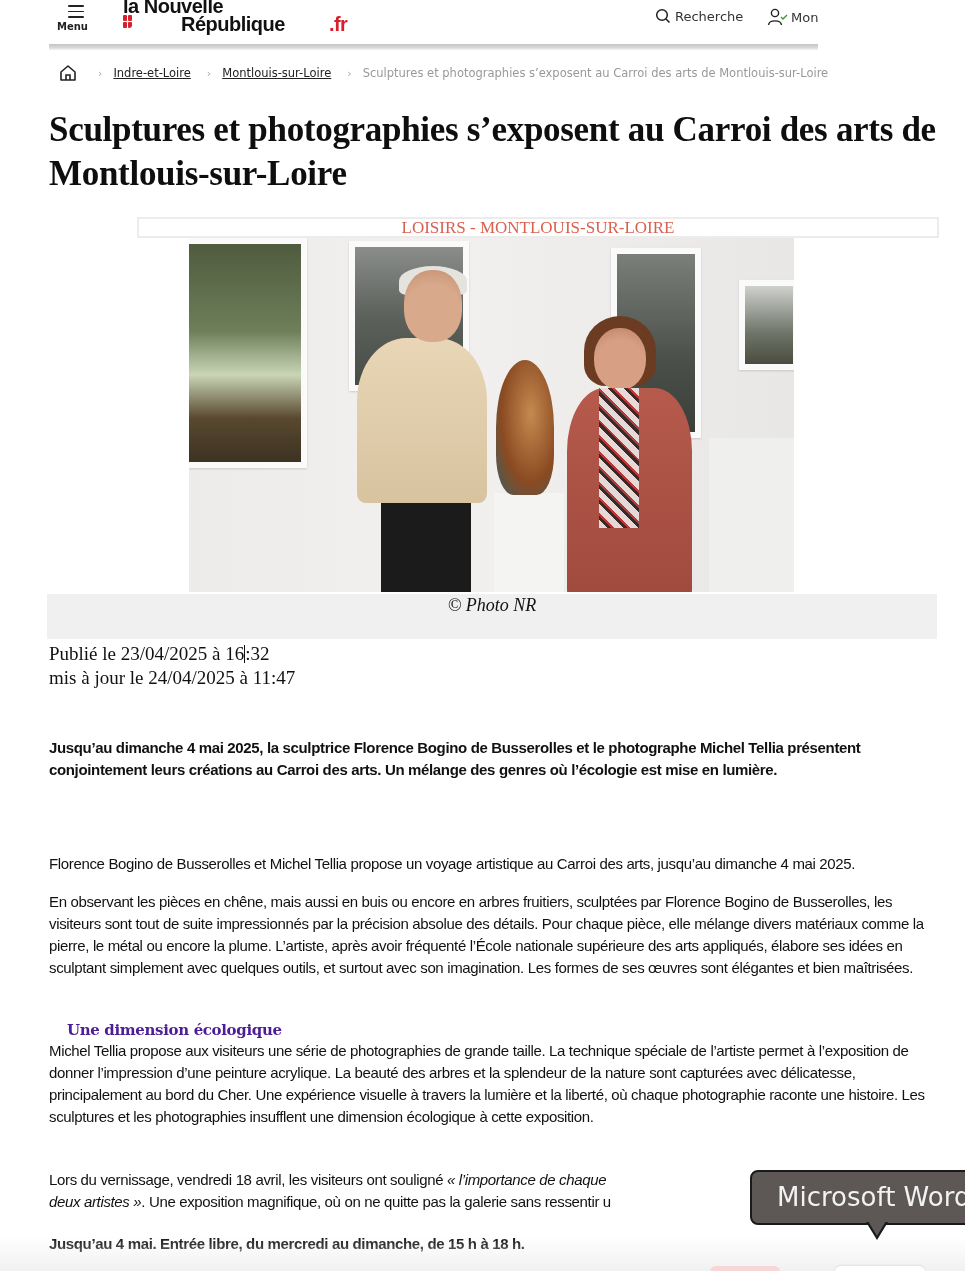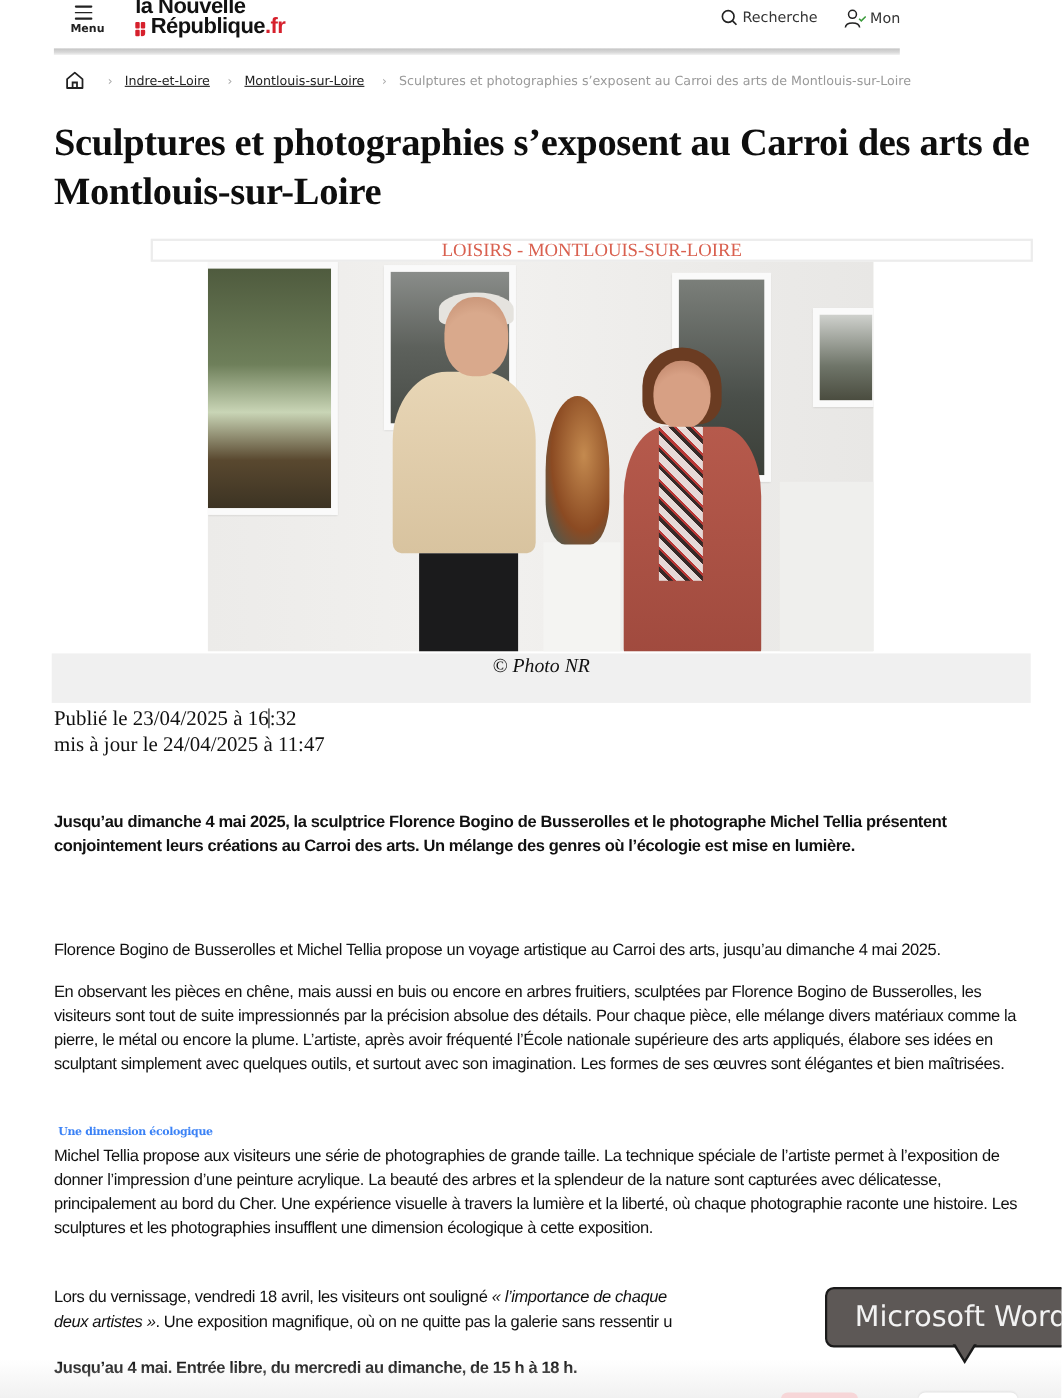--- a/index.html
+++ b/index.html
@@ -3,27 +3,27 @@
   <meta charset="utf-8">
   <style>
     * { box-sizing: border-box; margin: 0; padding: 0; }
     html, body { width: 965px; height: 1271px; overflow: hidden; background: #ffffff; }
     body { position: relative; font-family: "Liberation Serif", serif; color: #111; }
 
     
     .site-header { position: absolute; left: 49px; top: 0; width: 769px; height: 50px; }
     .site-header .bar { position: absolute; left: 0; right: 0; top: 44px; height: 6px;
       background: linear-gradient(#c4c4c4, #d9d9d9 60%, #f3f3f3); }
-    .menu-btn { position: absolute; left: 8px; top: 2px; width: 38px; text-align: right; cursor: pointer; }
+    .menu-btn { position: absolute; left: 8px; top: 2px; width: 38px; text-align: left; cursor: pointer; }
     .menu-btn .burger { display: block; width: 16px; margin: 3px auto 0; }
     .menu-btn .burger i { display: block; height: 1.6px; background: #222; margin-bottom: 4px; border-radius: 1px; }
     .menu-btn .lbl { display: block; font-family: "DejaVu Sans", sans-serif; font-size: 10px; font-weight: bold; color: #222; margin-top: -1px; }
     .logo { position: absolute; left: 74px; top: -3px; font-family: "Liberation Sans", sans-serif; font-weight: bold; line-height: 18px; color: #111; letter-spacing: -0.5px; }
     .logo .l1 { font-size: 20px; display: block; }
-    .logo .l2 { font-size: 20px; display: flex; align-items: flex-end; }
+    .logo .l2 { font-size: 20px; display: flex; align-items: flex-start; gap: 44px; }
     .logo .mark { width: 10px; height: 13px; margin-right: 4px; position: relative; }
     .logo .mark i { position: absolute; background: #d6202c; width: 4px; height: 6px; border-radius: 1px; }
     .logo .fr { color: #d6202c; }
     .hdr-search { position: absolute; left: 606px; top: 8px; font-family: "DejaVu Sans", sans-serif; font-size: 13px; color: #333; display: flex; align-items: center; gap: 4px; cursor: pointer; }
     .hdr-account { position: absolute; left: 718px; top: 8px; font-family: "DejaVu Sans", sans-serif; font-size: 13px; color: #333; display: flex; align-items: center; gap: 2px; cursor: pointer; }
 
     
     .breadcrumb { position: absolute; left: 58px; top: 63px; display: flex; align-items: center; font-family: "DejaVu Sans", sans-serif; font-size: 11.5px; white-space: nowrap; }
     .breadcrumb .home { width: 20px; height: 20px; margin-right: 20px; display: flex; align-items: center; justify-content: center; cursor: pointer; }
     .breadcrumb .sep { color: #aaa; margin: 0 11px 0 0; font-size: 11px; }
@@ -62,21 +62,21 @@
 
     
     .meta { position: absolute; left: 49px; top: 642px; font-family: "Liberation Serif", serif; font-size: 19px; line-height: 23.5px; color: #111; }
     .meta b { font-weight: bold; }
 
     
     .body-text { position: absolute; left: 49px; width: 890px; font-family: Liberation Sans, sans-serif; font-size: 15px; line-height: 22px; color: #111; letter-spacing: -0.35px; }
     .lead { top: 737px; font-weight: bold; }
     .p1 { top: 827px; margin-top: 26px; }
     .p2 { top: 891px; }
-    .subhead { position: absolute; left: 53px; top: 1019px; font-family: "DejaVu Serif", serif; font-size: 10px; line-height: 22px; color: #3b82f6; letter-spacing: -0.35px; }
+    .subhead { position: absolute; left: 67px; top: 1019px; font-family: "DejaVu Serif", serif; font-size: 15px; line-height: 22px; color: #4c1d95; letter-spacing: -0.35px; }
     .p3 { top: 1040px; }
     .p4 { top: 1169px; }
     .p4 i { font-style: italic; }
     .closing { top: 1233px; font-weight: bold; }
 
     
     .dock-fade { position: absolute; left: 0; right: 0; top: 1236px; height: 35px; background: linear-gradient(rgba(255,255,255,0), rgba(235,235,235,.7)); pointer-events: none; }
     .dock-item { position: absolute; top: 1266px; height: 6px; border-radius: 6px 6px 0 0; }
     .dock-item.word-red { left: 710px; width: 70px; background: #f7d6d8; }
     .dock-item.white { left: 835px; width: 90px; background: #ffffff; box-shadow: 0 -1px 2px rgba(0,0,0,.08); }

